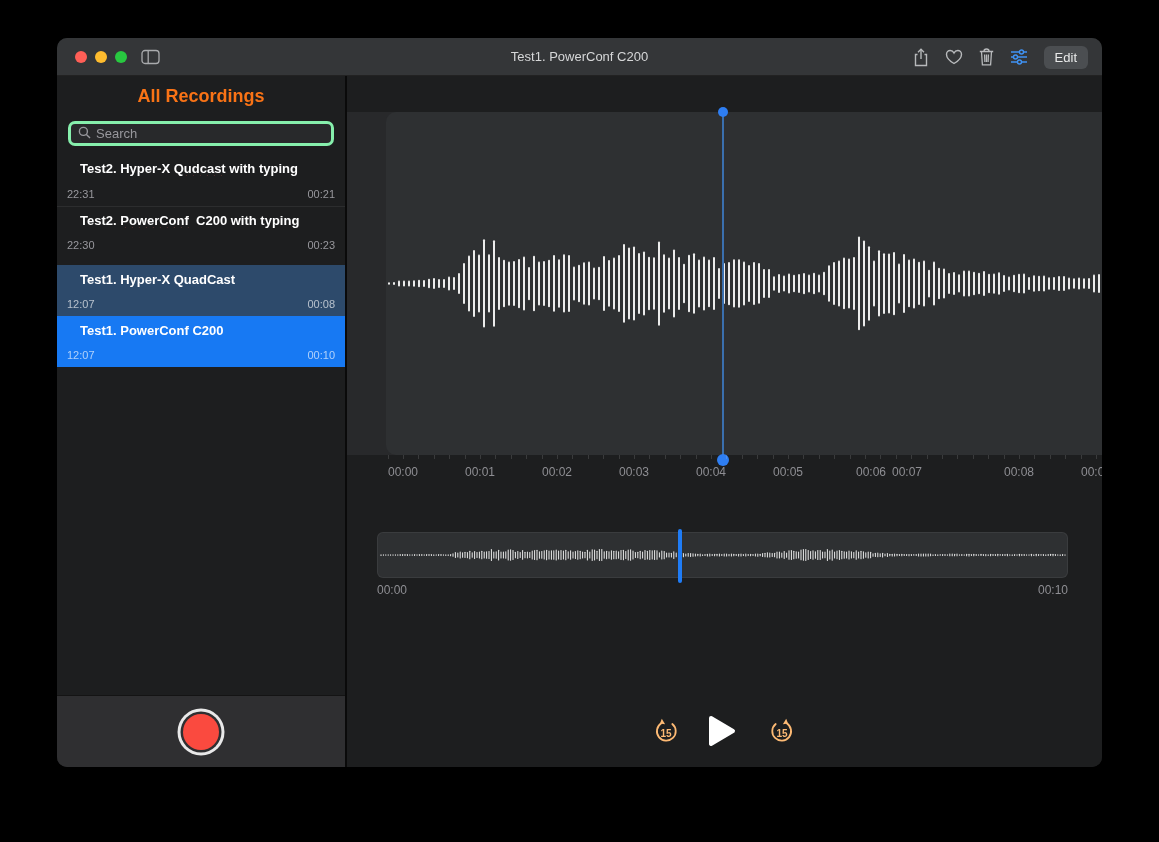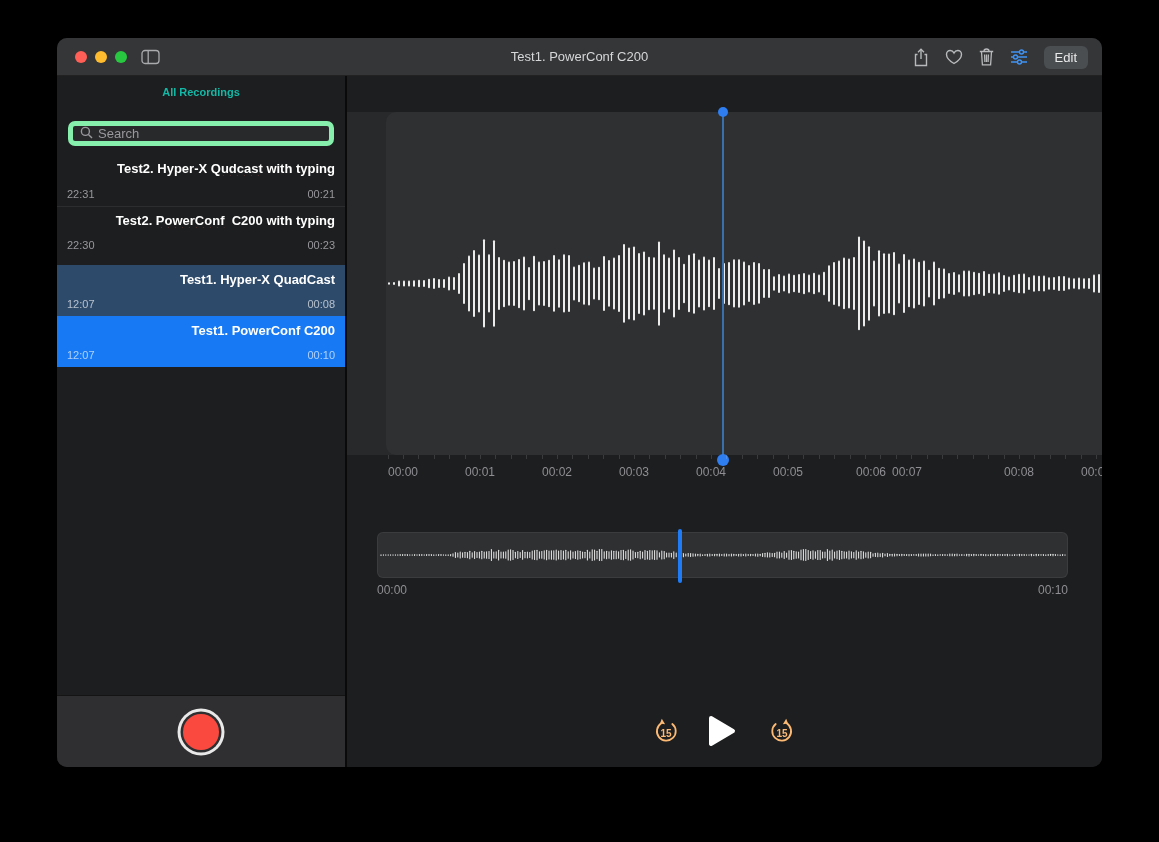--- a/index.html
+++ b/index.html
@@ -21,29 +21,29 @@
   .tb-right { position:absolute; right:14px; top:0; height:38px; display:flex; align-items:center; gap:16px; }
   .tb-icon { color:#b7b9bb; display:flex; align-items:center; cursor:default; }
   .tb-icon.blue { color:#3f93f5; }
   .edit-btn { background:#4b4e51; color:#e9eaea; font-size:13px; border:none;
     border-radius:6px; padding:3px 11px; line-height:17px; }
 
   
   .sidebar { position:absolute; left:0; top:38px; width:288px; bottom:0; background:#1d1e1f; }
   .sb-divider { position:absolute; left:288px; top:38px; width:2px; bottom:0; background:#0a0a0a; }
   .sb-header { position:absolute; left:0; right:0; top:10px; text-align:center;
-    color:#14b8a6; font-size:11px; font-weight:bold; }
+    color:#f97316; font-size:18px; font-weight:bold; }
   .sb-search { position:absolute; left:11px; right:11px; top:45px; height:25px;
-    background:#28292b; border:5px solid #86efac; border-radius:7px;
+    background:#28292b; border:3px solid #86efac; border-radius:7px;
     display:flex; align-items:center; padding:0 7px; gap:5px; }
   .sb-search input { flex:1; background:transparent; border:none; outline:none;
     color:#ddd; font-size:13px; }
   .sb-search input::placeholder { color:#98989d; }
   .rows { position:absolute; left:0; right:0; top:79px; }
-  .row { position:relative; height:51px; padding:6px 10px 5px 10px;text-align:right; }
+  .row { position:relative; height:51px; padding:6px 10px 5px 23px; }
   .row + .row { border-top:1px solid rgba(255,255,255,0.07); }
   .row.sel-secondary, .row.sel-primary { border-top-color:transparent; }
   .row.sel-secondary + .row { border-top-color:transparent; }
   .row.sel-secondary { background:#2d4a6b;margin-top:8px; }
   .row.sel-primary { background:#1779f3; }
   .row-title { color:#fff; font-size:13px; font-weight:bold; white-space:pre; overflow:hidden; }
   .misspell { text-decoration:underline; text-decoration-style:wavy;
     text-decoration-color:#ff5b57; text-decoration-thickness:1px; text-underline-offset:2px; }
   .row-sub { position:absolute; left:10px; right:10px; bottom:6px;
     display:flex; justify-content:space-between; color:#98989d; font-size:11px; }

